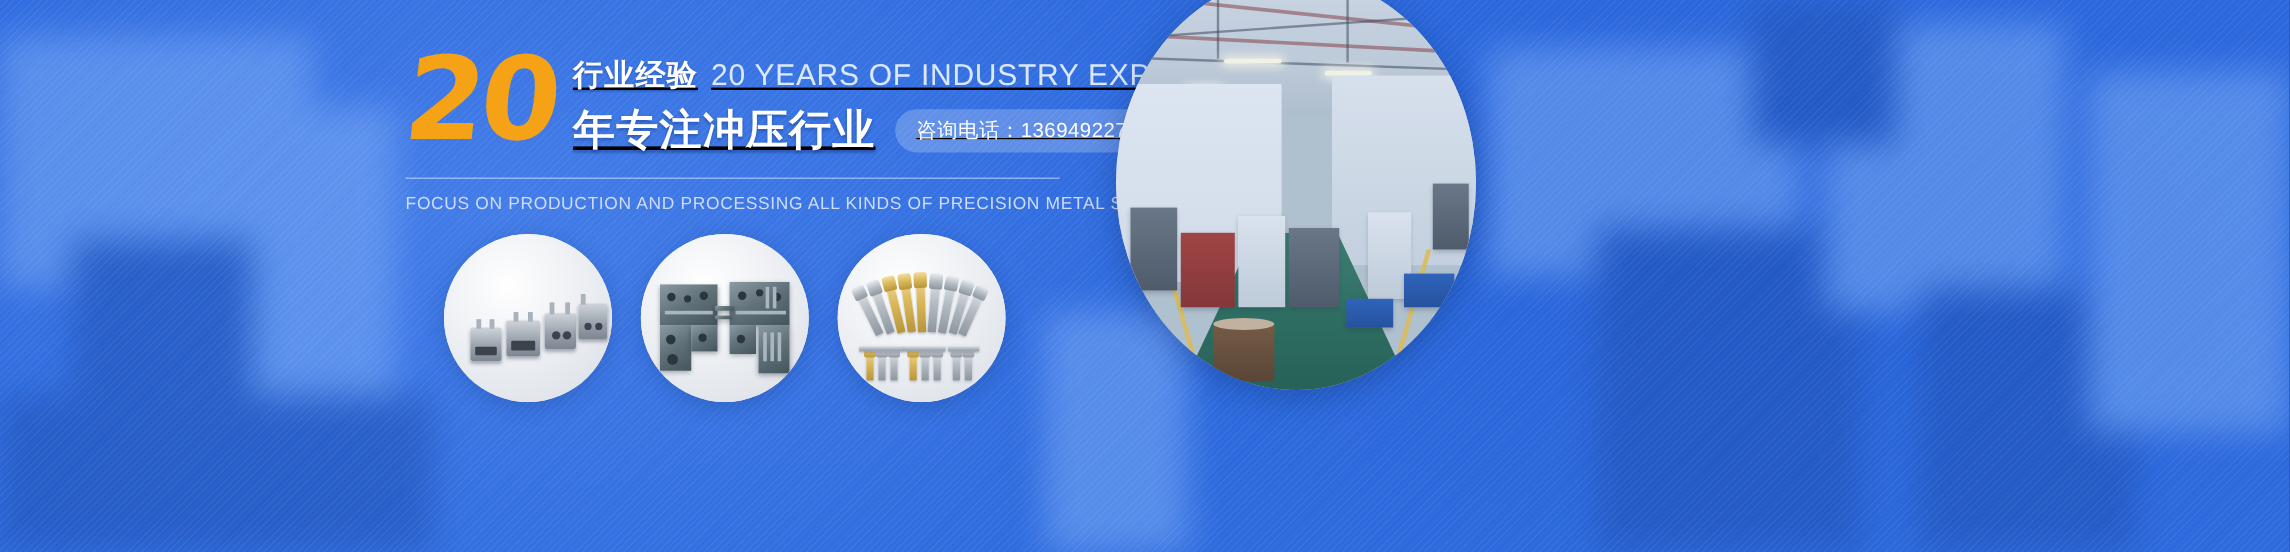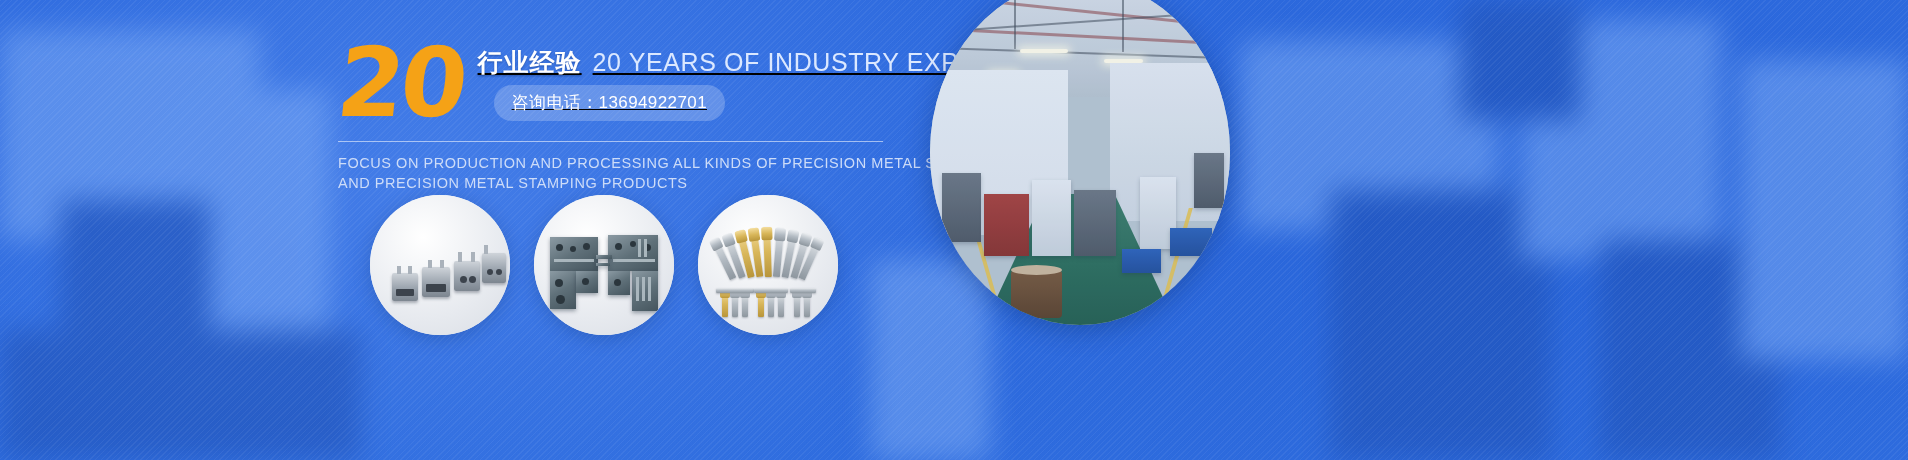--- a/index.html
+++ b/index.html
@@ -198,30 +198,30 @@
 
       <div class="big-num">20</div>
 
       <div class="hl-right">
         <div class="row1">
           <span class="cn-sm">行业经验</span>
           <span class="en-lg">20 YEARS OF INDUSTRY EXPERIENCE</span>
         </div>
 
         <div class="row2">
+          <span class="cn-lg">年专注冲压行业</span>
           <span class="phone-badge">咨询电话：13694922701</span>
         </div>
       </div>
     </div>
 
     <div class="rule"></div>
 
     <div class="sub">
       <div>FOCUS ON PRODUCTION AND PROCESSING ALL KINDS OF PRECISION METAL STAMPING MOLDS</div>
-      <div>AND PRECISION METAL STAMPING PRODUCTS</div>
     </div>
   </div>
 
   <div class="circle c1">
     <div class="inner"></div>
 
     <div class="conn" style="left:22px;top:78px;width:26px;height:28px;">
       <div class="tab" style="left:5px;top:-7px;width:4px;height:8px;"></div>
       <div class="tab" style="left:16px;top:-7px;width:4px;height:8px;"></div>
       <div class="slot" style="left:4px;top:16px;width:18px;height:7px;"></div>

